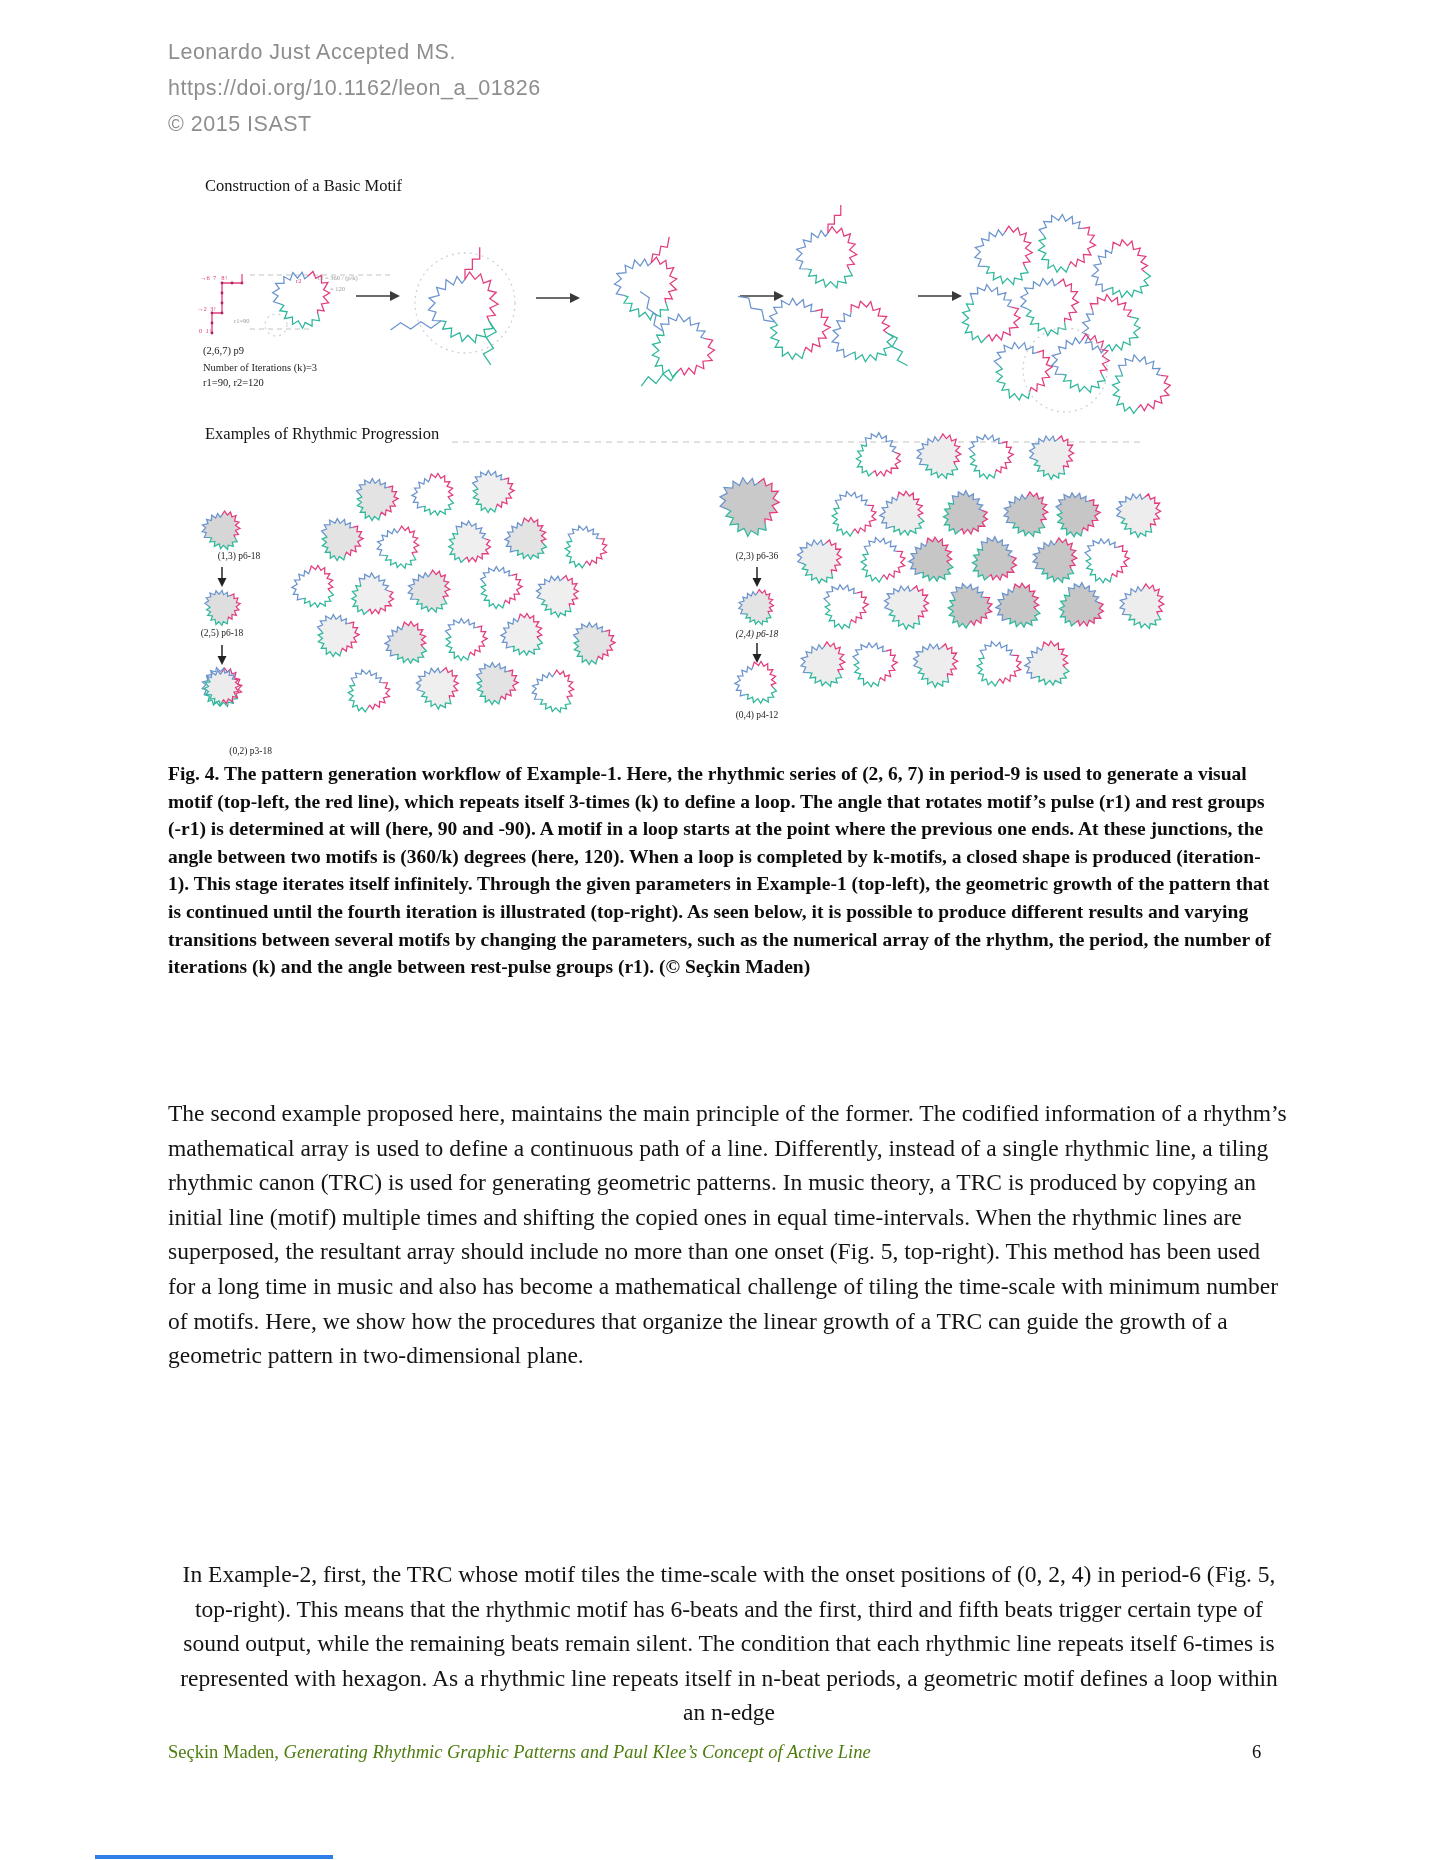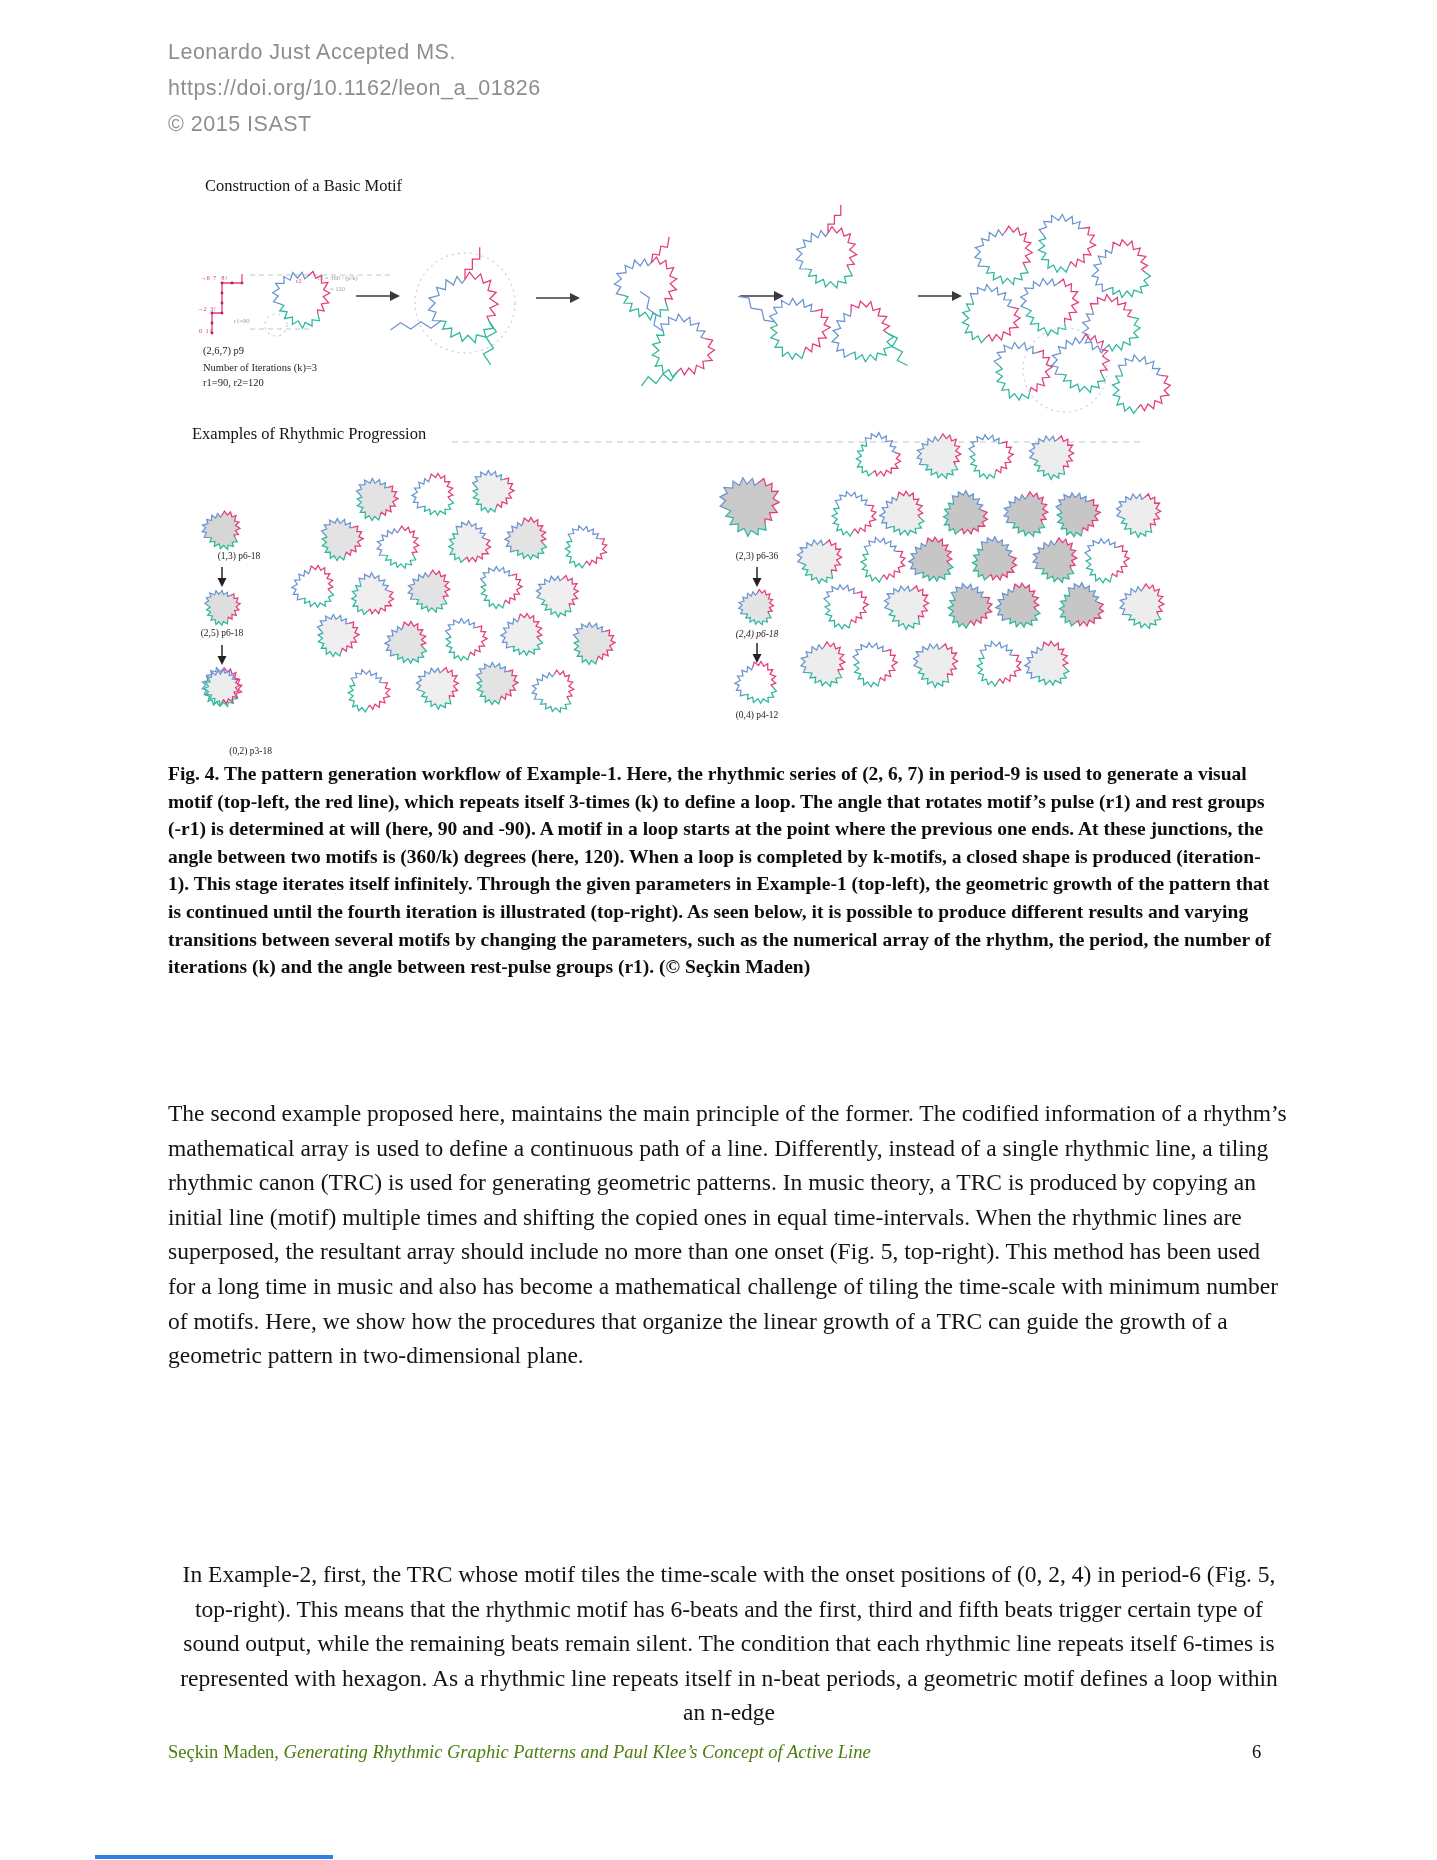--- a/index.html
+++ b/index.html
@@ -481,21 +481,21 @@
       </g>
       <g transform="translate(888,469) rotate(-18) scale(0.58)">
         <polygon points="0.0,-30.0 5.0,-38.0 11.0,-30.0 17.0,-36.0 20.0,-26.0 28.0,-29.0 25.0,-18.0 34.0,-16.0 27.0,-9.0 36.0,-3.0 27.0,1.0 33.0,9.0 24.0,10.0 26.0,15.0 26.0,15.0 30.4,23.3 20.5,24.5 22.7,32.7 12.5,30.3 11.1,38.7 3.1,30.7 -3.1,37.4 -5.7,27.9 -15.4,32.7 -14.4,22.9 -24.3,24.1 -20.7,15.8 -26.0,15.0 -26.0,15.0 -35.4,14.7 -31.5,5.5 -39.7,3.3 -32.5,-4.3 -39.1,-9.7 -28.1,-12.7 -30.9,-21.4 -21.3,-18.9 -20.6,-29.7 -12.6,-23.9 -8.7,-33.1 -3.3,-25.8 -0.0,-30.0" fill="#ededed" stroke="none"></polygon>
         <path d="M0.0,-30.0L5.0,-38.0L11.0,-30.0L17.0,-36.0L20.0,-26.0L28.0,-29.0L25.0,-18.0L34.0,-16.0L27.0,-9.0L36.0,-3.0L27.0,1.0L33.0,9.0L24.0,10.0L26.0,15.0" fill="none" stroke="#e23c7e" stroke-width="2.1551724137931036"></path>
         <path d="M26.0,15.0L30.4,23.3L20.5,24.5L22.7,32.7L12.5,30.3L11.1,38.7L3.1,30.7L-3.1,37.4L-5.7,27.9L-15.4,32.7L-14.4,22.9L-24.3,24.1L-20.7,15.8L-26.0,15.0" fill="none" stroke="#2fb79c" stroke-width="2.1551724137931036"></path>
         <path d="M-26.0,15.0L-35.4,14.7L-31.5,5.5L-39.7,3.3L-32.5,-4.3L-39.1,-9.7L-28.1,-12.7L-30.9,-21.4L-21.3,-18.9L-20.6,-29.7L-12.6,-23.9L-8.7,-33.1L-3.3,-25.8L-0.0,-30.0" fill="none" stroke="#6b94ce" stroke-width="2.1551724137931036"></path>
       </g>
     </svg>
 
   <span class="fig-title" style="left:205px;top:176px;text-align:right;">Construction of a Basic Motif</span>
-  <span class="fig-title" style="left:192px;top:424px;">Examples of Rhythmic Progression</span>
+  <span class="fig-title" style="left:205px;top:424px;">Examples of Rhythmic Progression</span>
 
   <span class="fig-tiny" style="left:200px;top:274px;">→6  7   8↑</span>
   <span class="fig-tiny" style="left:197px;top:305px;">→2  3↑</span>
   <span class="fig-tiny" style="left:199px;top:327px;">0  1↑</span>
   <span class="fig-tiny" style="left:296px;top:277px;">r2</span>
   <span class="fig-tiny gray" style="left:234px;top:317px;">r1=90</span>
   <span class="fig-tiny gray" style="left:318px;top:274px;">r2 = 360 / (p/k)</span>
   <span class="fig-tiny gray" style="left:330px;top:285px;">= 120</span>
 
   <span class="fig-small" style="left:203px;top:343px;">(2,6,7) p9</span>

